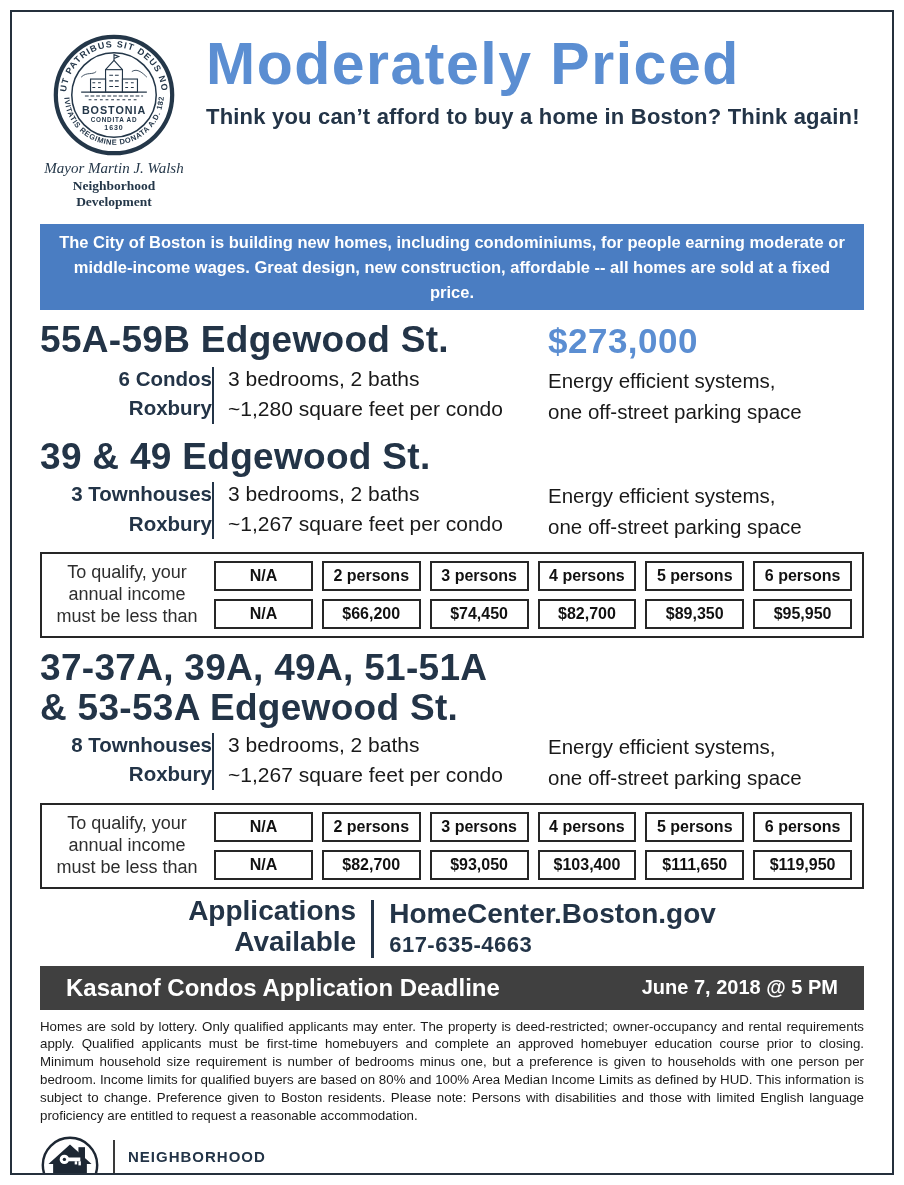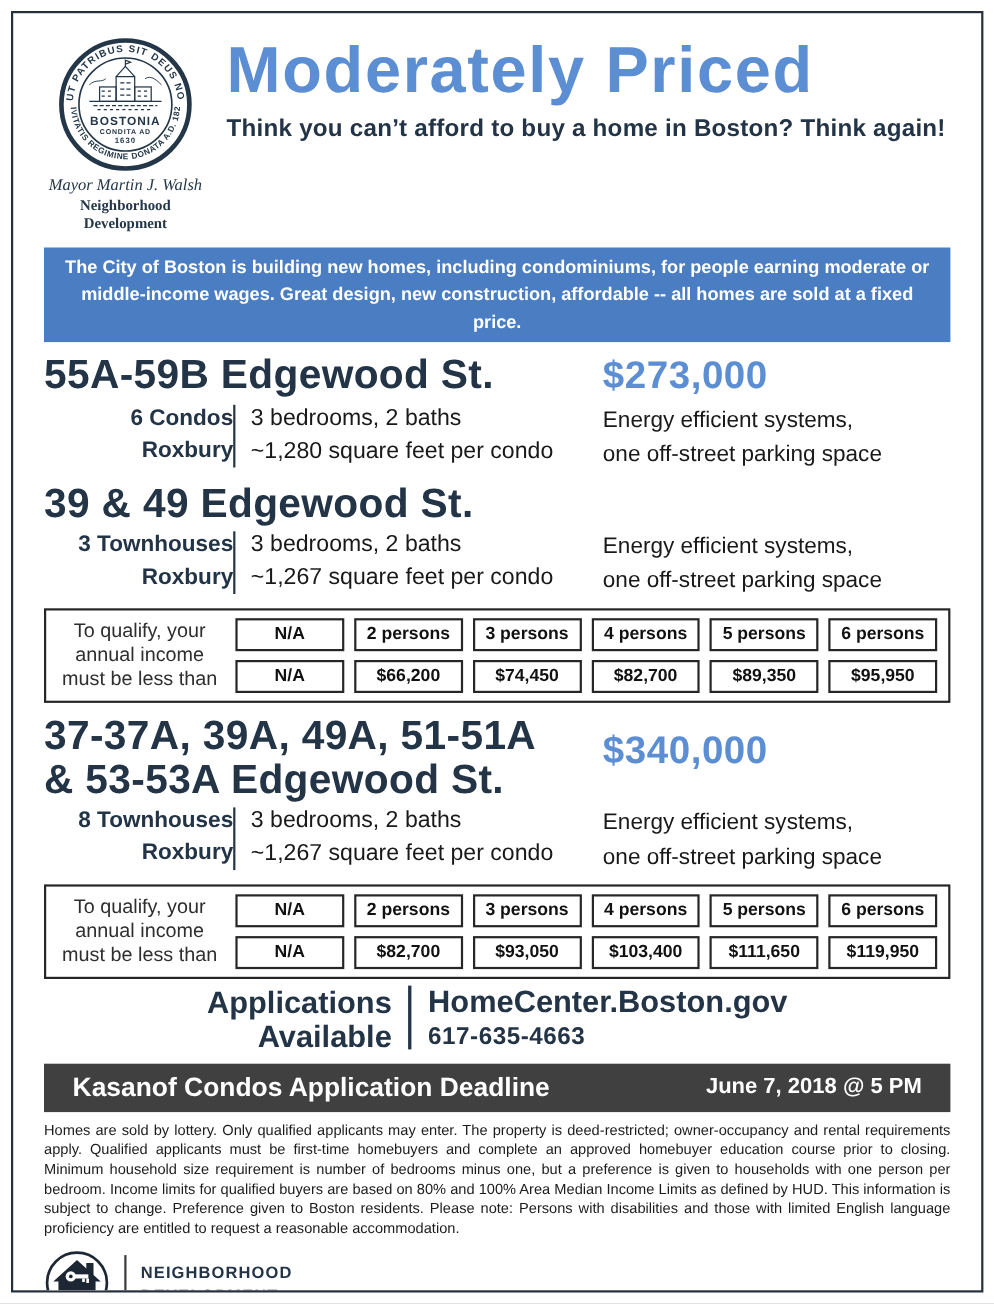--- a/index.html
+++ b/index.html
@@ -42,21 +42,21 @@
 
   
   .income-table { margin-top:10px; border:2px solid #262626; padding:7px 10px;
                   display:flex; align-items:center; gap:12px; }
   .it-label { width:150px; flex-shrink:0; text-align:center; font-size:18px; color:#2e2e2e; line-height:1.22; }
   .it-label span { display:block; }
   .it-grid { flex:1; display:grid; grid-template-columns:repeat(6,1fr); gap:8px 9px; }
   .it-cell { border:2px solid #262626; text-align:center; font-weight:700; font-size:16px; color:#111; padding:4px 2px; }
 
   
-  .apps { display:flex; justify-content:center; align-items:flex-start; gap:15px; margin-top:6px; }
+  .apps { display:flex; justify-content:center; align-items:flex-end; gap:15px; margin-top:6px; }
   .apps-label { text-align:right; font-size:28px; font-weight:800; color:#233447; line-height:1.12; }
   .apps-label span { display:block; }
   .apps-div { width:3px; height:58px; background:#233447; }
   .apps-site { font-size:28px; font-weight:800; color:#233447; line-height:1.1; }
   .apps-phone { font-size:22px; font-weight:800; color:#233447; margin-top:2px; letter-spacing:0.5px; }
 
   
   .deadline { margin-top:8px; background:#404040; color:#fff; display:flex;
               justify-content:space-between; align-items:center; padding:8px 26px; }
   .dl-title { font-size:24px; font-weight:800; }
@@ -203,21 +203,20 @@
         <div class="it-cell">$89,350</div>
         <div class="it-cell">$95,950</div>
       </div>
     </div>
 
     <div class="listing-head">
       <div class="addr">
         <span>37-37A, 39A, 49A, 51-51A</span>
         <span>&amp; 53-53A Edgewood St.</span>
       </div>
-      <div class="price" style="margin-top:14px;">$340,000</div>
     </div>
     <div class="listing-details">
       <div class="ld-left">
         <div class="units">
           <span>8 Townhouses</span>
           <span>Roxbury</span>
         </div>
         <div class="vdiv"></div>
         <div class="specs">
           <span>3 bedrooms, 2 baths</span>

